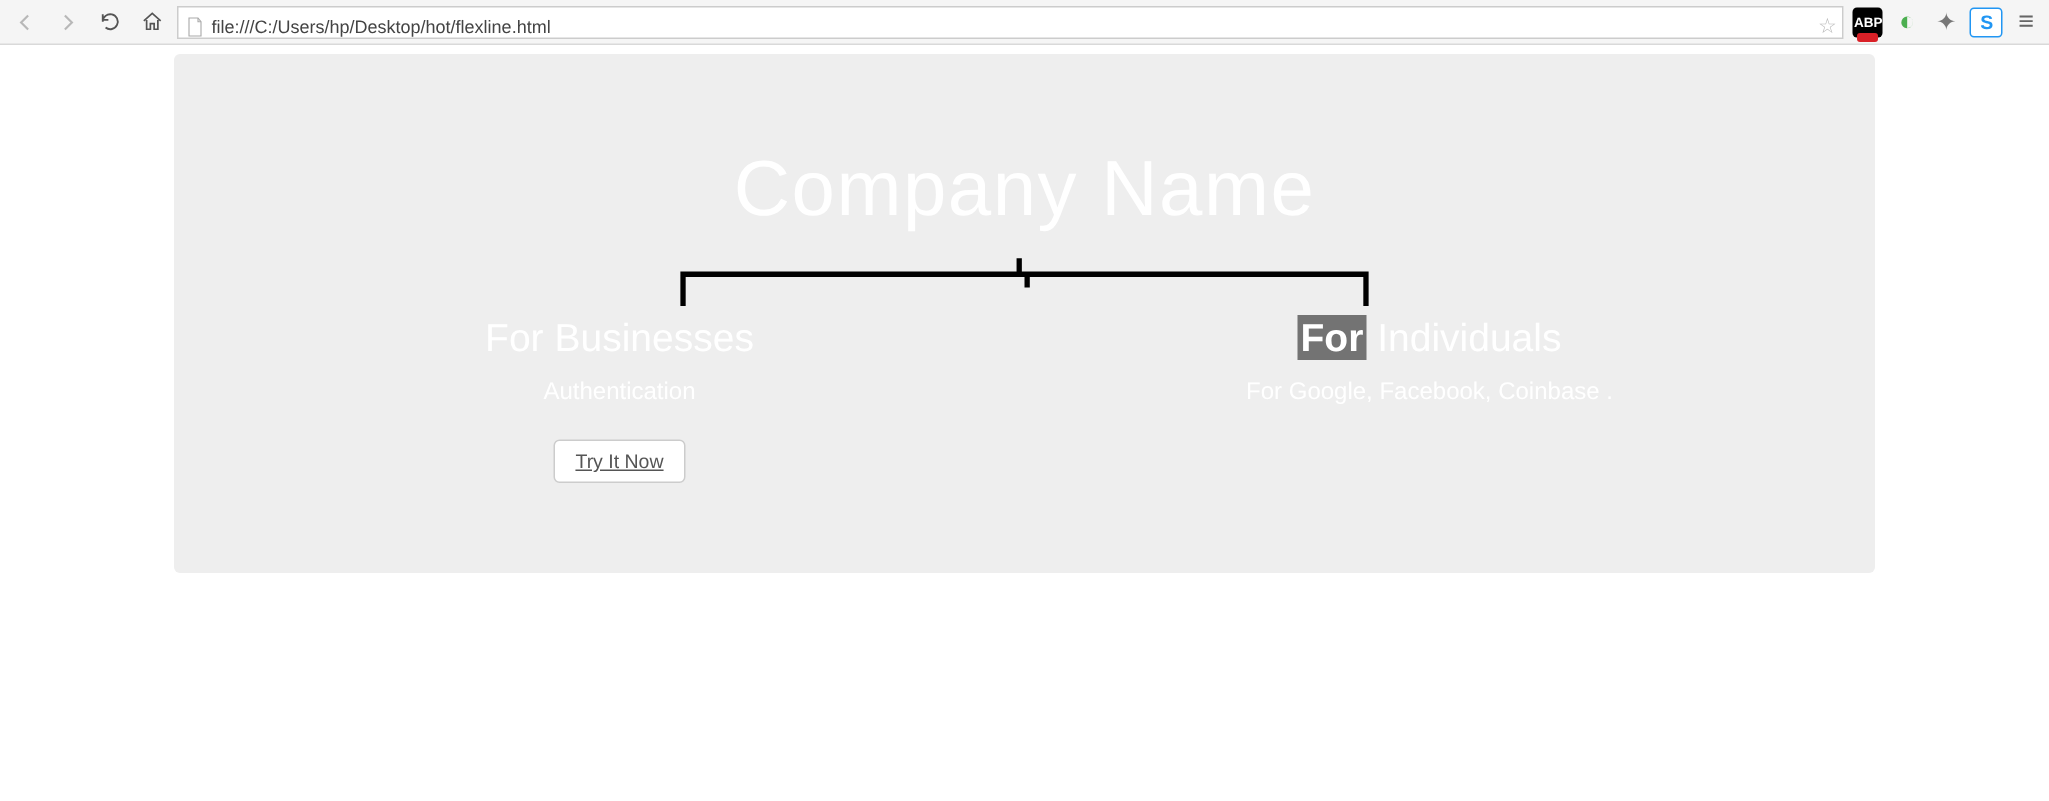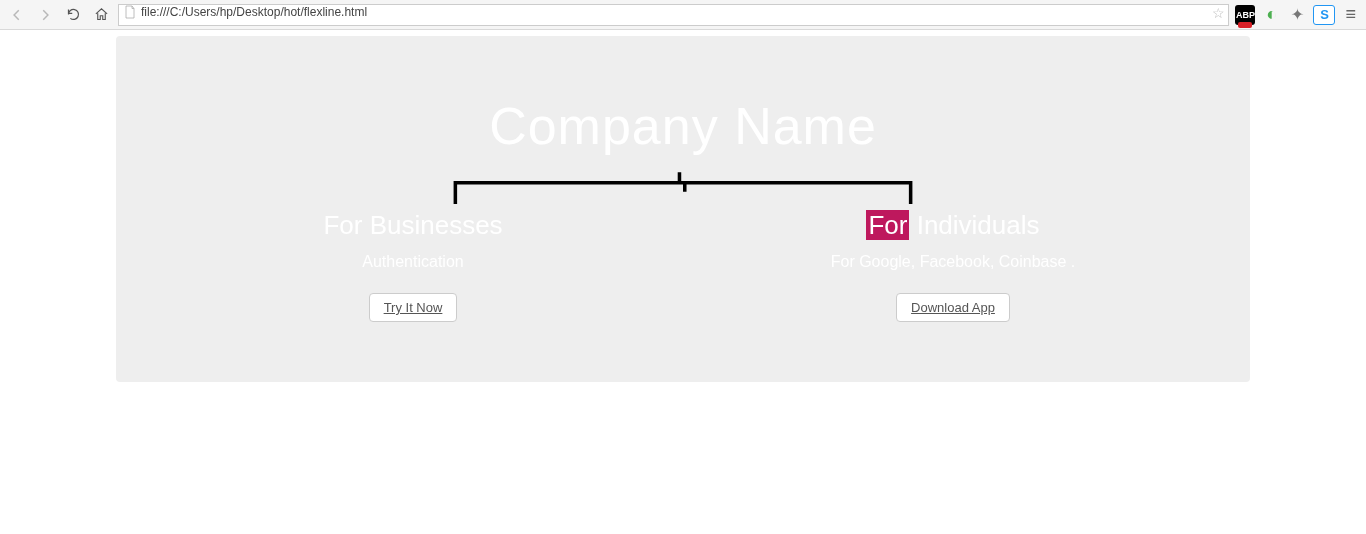--- a/index.html
+++ b/index.html
@@ -20,21 +20,21 @@
       display: flex; align-items: center; justify-content: center;
       color: #888; font-size: 16px; cursor: default;
     }
     .nav-btn.enabled { color: #555; }
     .url-bar {
       flex: 1;
       height: 22px;
       background: #fff;
       border: 1px solid #ccc;
       display: flex;
-      align-items: flex-start;
+      align-items: flex-end;
       padding: 0 4px;
       gap: 4px;
       font-size: 12px;
       color: #444;
     }
     .url-bar .page-icon {
       width: 14px; height: 14px;
       display: flex; align-items: center; justify-content: center;
       color: #888;
     }
@@ -92,23 +92,24 @@
       text-align: center;
       width: 320px;
     }
     .col-h {
       font-size: 26px;
       font-weight: 400;
       color: #ffffff;
       margin-bottom: 12px;
     }
     .col-h .hl {
-      background: #be185d;
+      background: #737373;
       color: #ffffff;
       padding: 0 2px;
+      font-weight: bold;
     }
     .col-sub {
       font-size: 16px;
       color: #ffffff;
       margin-bottom: 22px;
     }
     .btn {
       display: inline-block;
       background: #ffffff;
       border: 1px solid #cccccc;
@@ -175,17 +176,16 @@
       <div class="col">
         <div class="col-h">For Businesses</div>
         <div class="col-sub">Authentication</div>
         <button class="btn">Try It Now</button>
       </div>
       <div class="col">
         <div class="col-h">
           <span class="hl">For</span><span> Individuals</span>
         </div>
         <div class="col-sub">For Google, Facebook, Coinbase .</div>
-        <button class="btn">Download App</button>
       </div>
     </div>
   </div>
 </div>
 
 </body></html>

